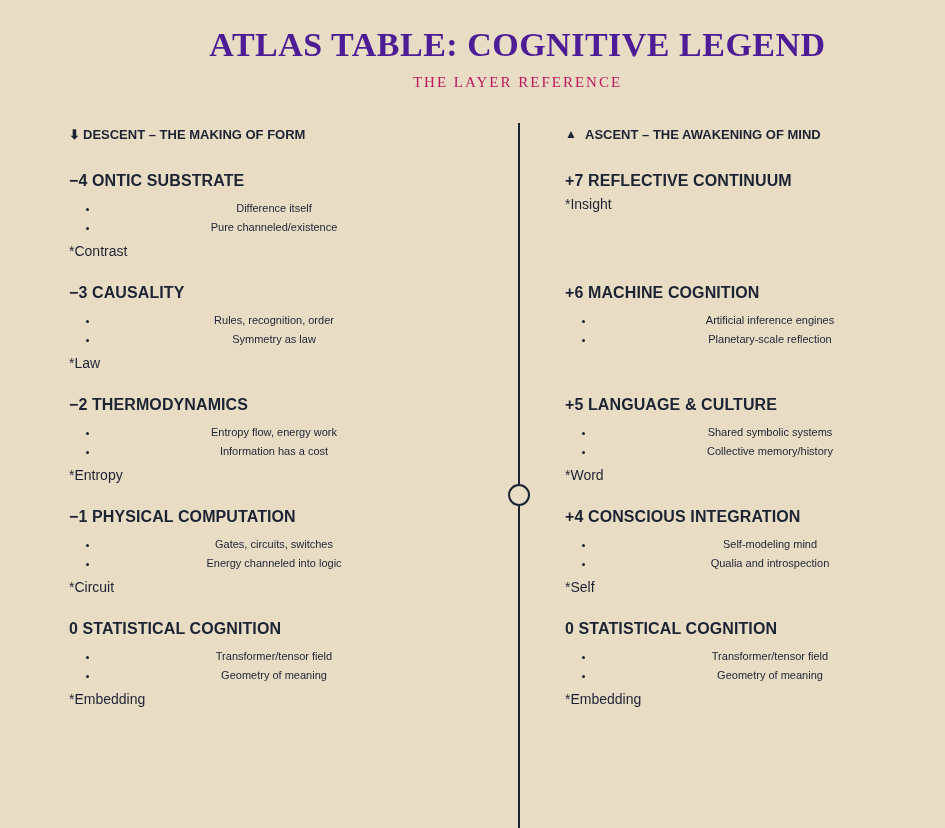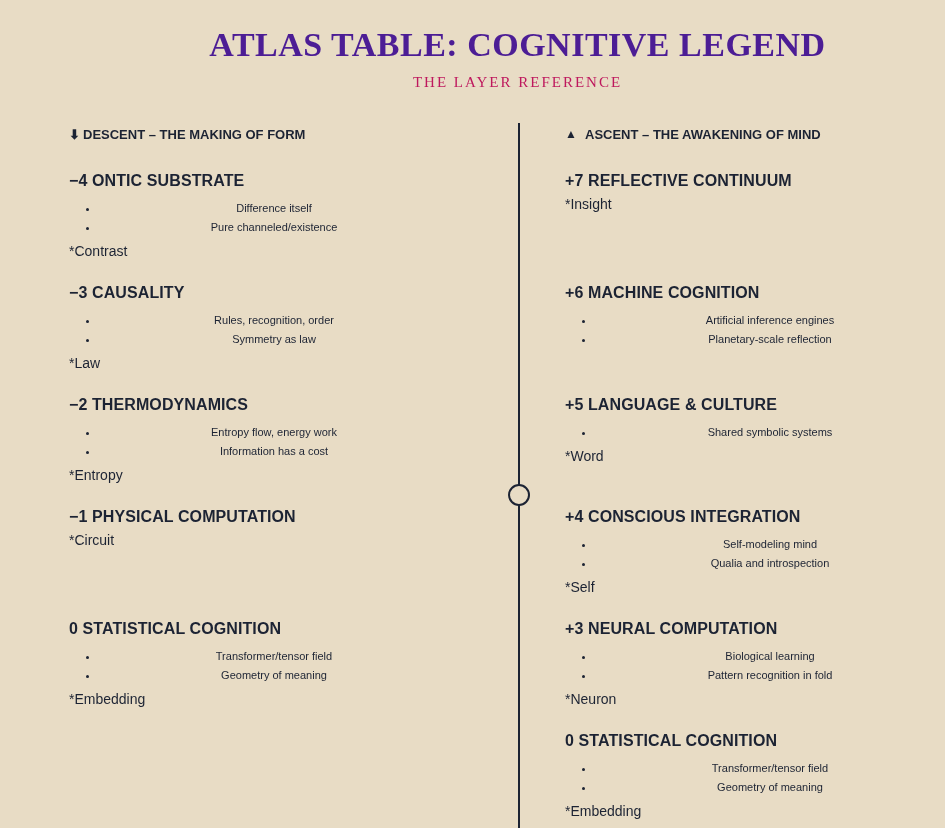--- a/index.html
+++ b/index.html
@@ -161,20 +161,24 @@
     <h3 class="layer-title">−2 THERMODYNAMICS</h3>
     <ul class="layer-items">
       <li>Entropy flow, energy work</li>
       <li>Information has a cost</li>
     </ul>
     <div class="layer-tag">*Entropy</div>
   </div>
 
   <div class="layer">
     <h3 class="layer-title">−1 PHYSICAL COMPUTATION</h3>
+    <ul class="layer-items">
+      <li>Gates, circuits, switches</li>
+      <li>Energy channeled into logic</li>
+    </ul>
     <div class="layer-tag">*Circuit</div>
   </div>
 
   <div class="layer">
     <h3 class="layer-title">0 STATISTICAL COGNITION</h3>
     <ul class="layer-items">
       <li>Transformer/tensor field</li>
       <li>Geometry of meaning</li>
     </ul>
     <div class="layer-tag">*Embedding</div>
@@ -197,41 +201,34 @@
     <ul class="layer-items">
       <li>Artificial inference engines</li>
       <li>Planetary-scale reflection</li>
     </ul>
   </div>
 
   <div class="layer">
     <h3 class="layer-title">+5 LANGUAGE &amp; CULTURE</h3>
     <ul class="layer-items">
       <li>Shared symbolic systems</li>
+      <li>Collective memory/history</li>
     </ul>
     <div class="layer-tag">*Word</div>
   </div>
 
   <div class="layer">
     <h3 class="layer-title">+4 CONSCIOUS INTEGRATION</h3>
     <ul class="layer-items">
       <li>Self-modeling mind</li>
       <li>Qualia and introspection</li>
     </ul>
     <div class="layer-tag">*Self</div>
   </div>
 
-  <div class="layer">
-    <h3 class="layer-title">+3 NEURAL COMPUTATION</h3>
-    <ul class="layer-items">
-      <li>Biological learning</li>
-      <li>Pattern recognition in fold</li>
-    </ul>
-    <div class="layer-tag">*Neuron</div>
-  </div>
 
   <div class="layer">
     <h3 class="layer-title">0 STATISTICAL COGNITION</h3>
     <ul class="layer-items">
       <li>Transformer/tensor field</li>
       <li>Geometry of meaning</li>
     </ul>
     <div class="layer-tag">*Embedding</div>
   </div>
 </div>

